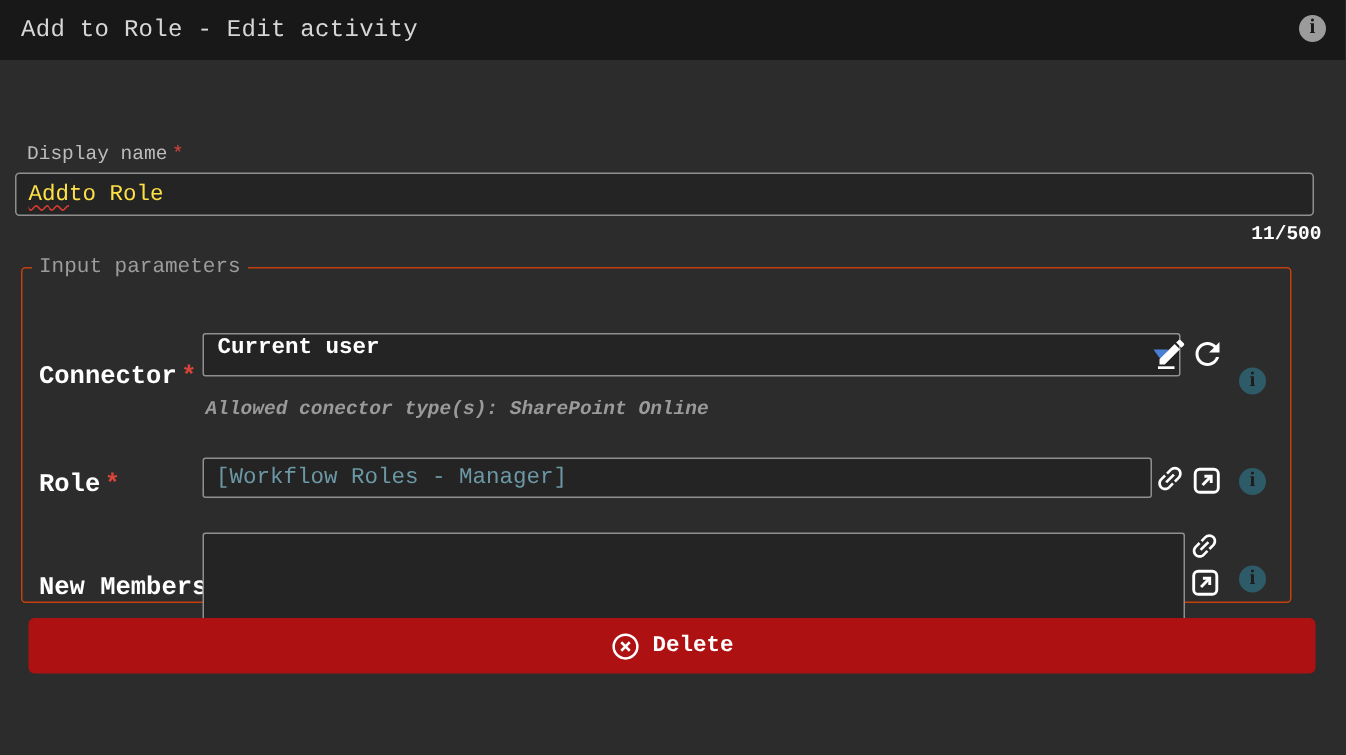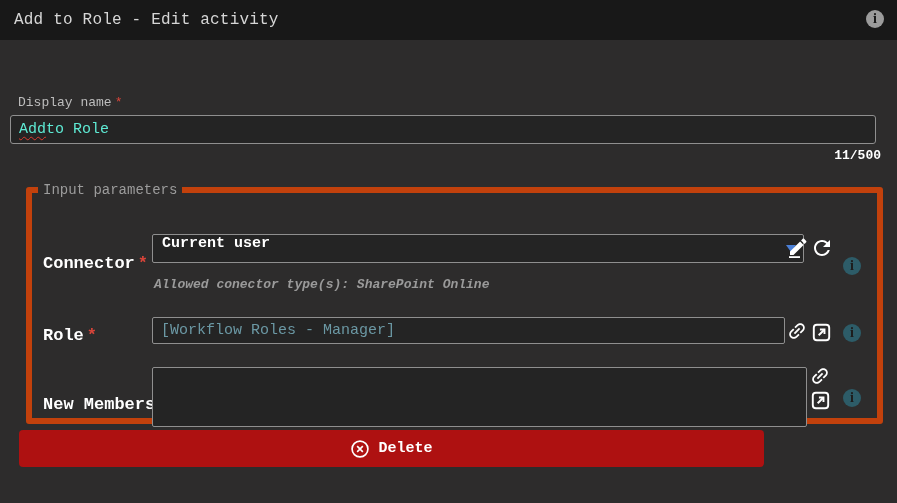--- a/index.html
+++ b/index.html
@@ -30,34 +30,34 @@
     display:flex;align-items:center;
   }
   
   .dn-label{
     position:absolute;left:18px;top:95px;font-size:13px;color:#bdbdbd;
   }
   .req{color:#d9453a;margin-left:3px;}
   .dn-input{
     position:absolute;left:10px;top:115px;width:848px;height:27px;
     background:#242424;border:1px solid #8f8f8f;border-radius:3px;
-    color:#5eead4;font-size:15px;padding:0 8px;display:flex;align-items:center;
+    color:#fde047;font-size:15px;padding:0 8px;display:flex;align-items:center;
     cursor:text;
     text-align:center;
   }
   .misspelled{
     text-decoration:underline wavy #d93b2d 1px;text-underline-offset:3px;
   }
   .char-counter{
     position:absolute;right:16px;top:148px;color:#fff;font-size:13px;font-weight:bold;margin-left:43px;
   }
   
   .params-fieldset{
     position:absolute;left:10px;top:166px;width:845px;height:230px;
-    border:6px solid #c2410c;border-radius:3px;margin:16px;padding:0;
+    border:1px solid #c2410c;border-radius:3px;margin:4px;padding:0;
   }
   .params-fieldset legend{
     color:#9c9c9c;font-size:14px;padding:0 5px;margin-left:6px;
   }
   .row-label{
     position:absolute;color:#fff;font-size:17px;font-weight:bold;
   }
   
   .connector-label{left:11px;top:56px;}
   .connector-select{
@@ -107,21 +107,21 @@
   .nm-textarea{
     position:absolute;left:120px;top:169px;width:637px;height:50px;
     background:#242424;border:1px solid #8f8f8f;border-radius:2px;
     color:#fff;font-size:15px;padding:4px 8px;resize:none;font-family:inherit;
   }
   .nm-link{left:776px;top:166px;}
   .nm-open{left:776px;top:190px;}
   .nm-info{left:811px;top:191px;}
   
   .delete-btn{
-    position:absolute;left:19px;top:430px;width:745px;height:37px;
+    position:absolute;left:19px;top:412px;width:858px;height:37px;
     background:#ae1111;border:none;border-radius:4px;cursor:pointer;
     display:flex;align-items:center;justify-content:center;gap:8px;
     color:#fff;font-size:15px;font-weight:bold;font-family:inherit;
   }
 </style>
 </head>
 <body>
 
 <div class="page">
 

